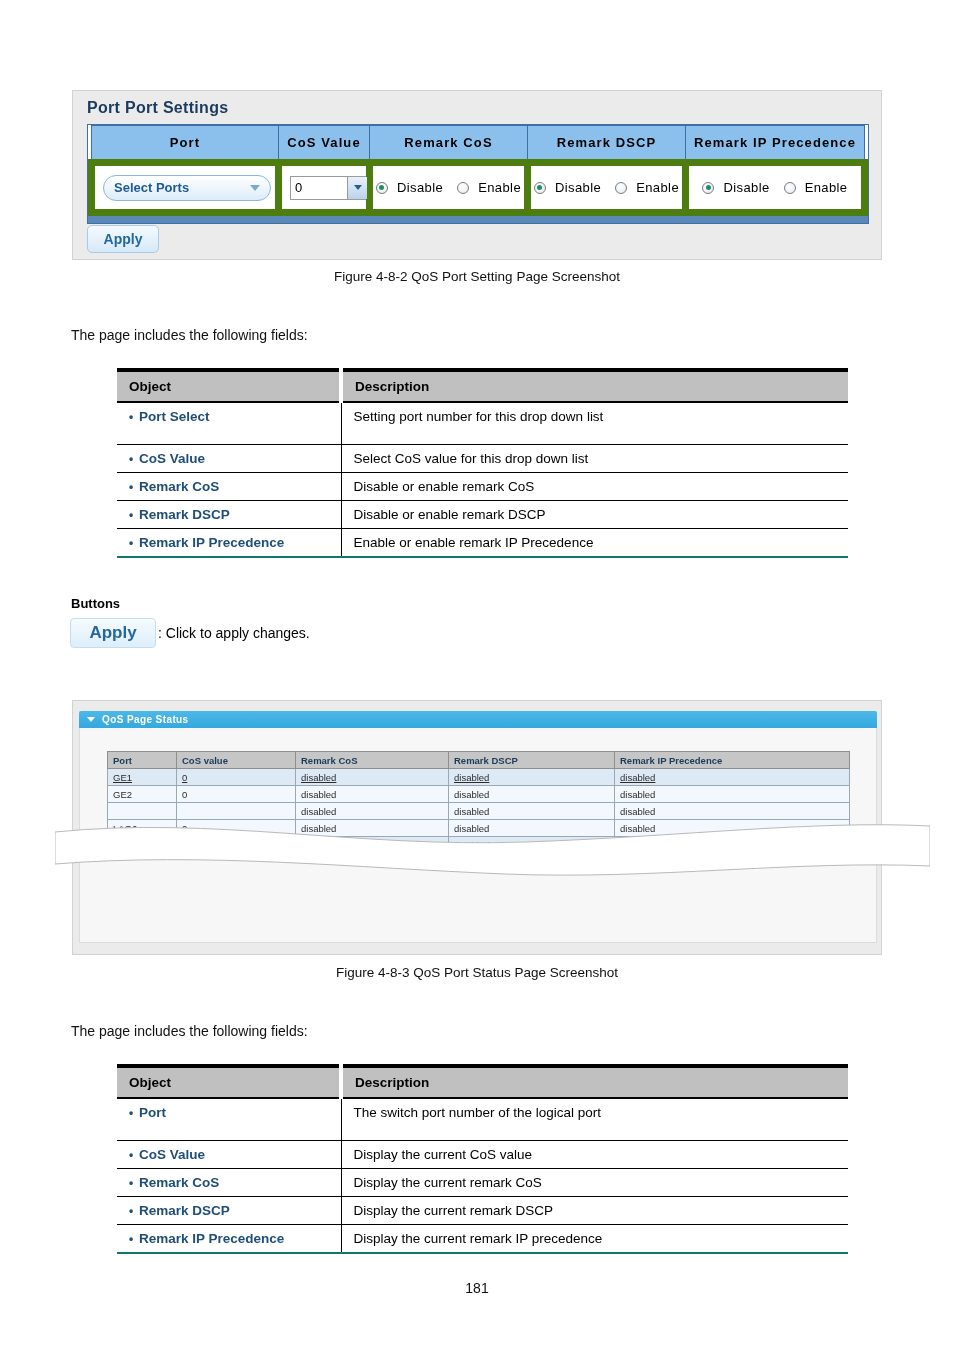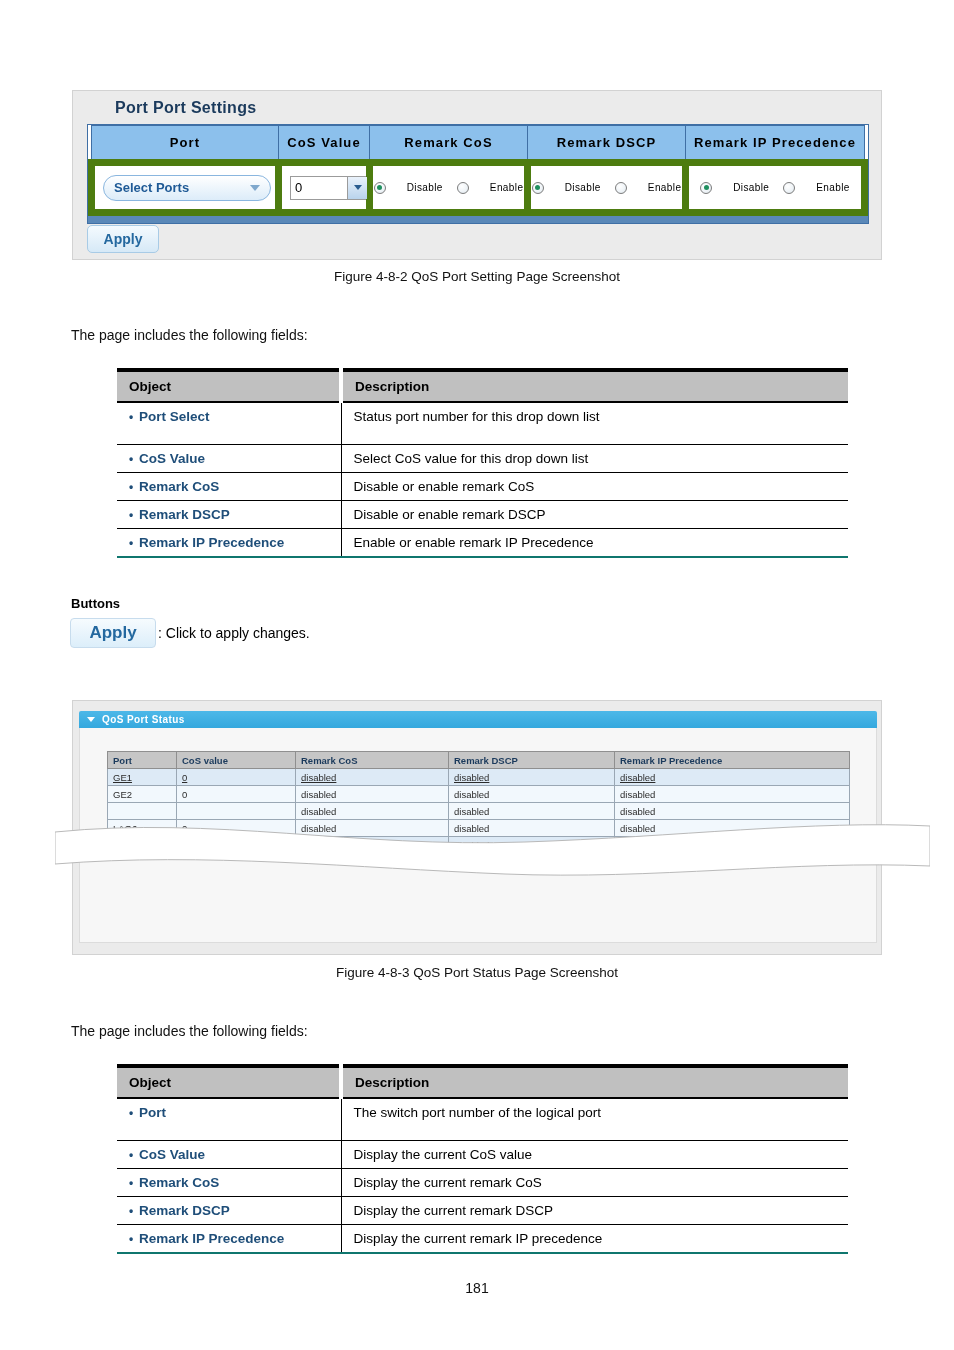--- a/index.html
+++ b/index.html
@@ -27,21 +27,20 @@
     box-sizing: border-box;
   }
   #settings-title {
     position: absolute;
     left: 14px; top: 8px;
     font-size: 16px;
     font-weight: bold;
     color: #1b3a5c;
     letter-spacing: 0.3px;
     font-family: "Liberation Sans", sans-serif;
-    margin-left: 28px;
   }
   #settings-table-wrap {
     position: absolute;
     left: 14px; top: 33px; width: 782px;
     border: 1px solid #3f6fa5;
     box-sizing: border-box;
     background: #fff;
   }
   table.cfg {
     border-collapse: collapse;
@@ -125,21 +124,21 @@
   .cosbox .drop i {
     width: 0; height: 0;
     border-left: 4px solid transparent;
     border-right: 4px solid transparent;
     border-top: 5px solid #2a5c8f;
     display: block;
   }
 
   
   .radiorow { display: flex; align-items: center; justify-content: center; gap: 14px; }
-  .radio { display: inline-flex; align-items: center; gap: 21px; font-size: 10px; letter-spacing: 0.4px; }
+  .radio { display: inline-flex; align-items: center; gap: 9px; font-size: 13px; letter-spacing: 0.4px; }
   .dot {
     width: 12px; height: 12px; border-radius: 50%;
     border: 1px solid #7d7d7d;
     background: radial-gradient(circle at 38% 34%, #ffffff 0%, #eef3f7 60%, #d8e0e6 100%);
     display: inline-block; position: relative;
     box-sizing: border-box;
   }
   .dot.on::after {
     content: "";
     position: absolute;
@@ -411,21 +410,21 @@
 <table class="desc" style="top:368px">
   <thead>
     <tr>
       <th class="obj">Object</th>
       <th>Description</th>
     </tr>
   </thead>
   <tbody>
     <tr class="tall">
       <td class="obj"><span class="bullet">•</span><span>Port Select</span></td>
-      <td>Status port number for this drop down list</td>
+      <td>Setting port number for this drop down list</td>
     </tr>
     <tr>
       <td class="obj"><span class="bullet">•</span><span>CoS Value</span></td>
       <td>Select CoS value for this drop down list</td>
     </tr>
     <tr>
       <td class="obj"><span class="bullet">•</span><span>Remark CoS</span></td>
       <td>Disable or enable remark CoS</td>
     </tr>
     <tr>
@@ -447,21 +446,21 @@
               font-size:17px; display:flex; align-items:center; justify-content:center; box-sizing:border-box;">
     <span>Apply</span>
   </div>
   <span style="font-size:14px; margin-left:2px;">: Click to apply changes.</span>
 </div>
 
 <div class="abs" id="status-panel">
 
   <div id="status-header">
     <span class="tri"></span>
-    <span class="hdr-text">QoS Port Status</span>
+    <span class="hdr-text">QoS Page Status</span>
   </div>
 
   <div id="status-body">
     <table class="status">
       <thead>
         <tr>
           <th class="col-port">Port</th>
           <th class="col-cos">CoS value</th>
           <th class="col-rcos">Remark CoS</th>
           <th class="col-rdscp">Remark DSCP</th>

